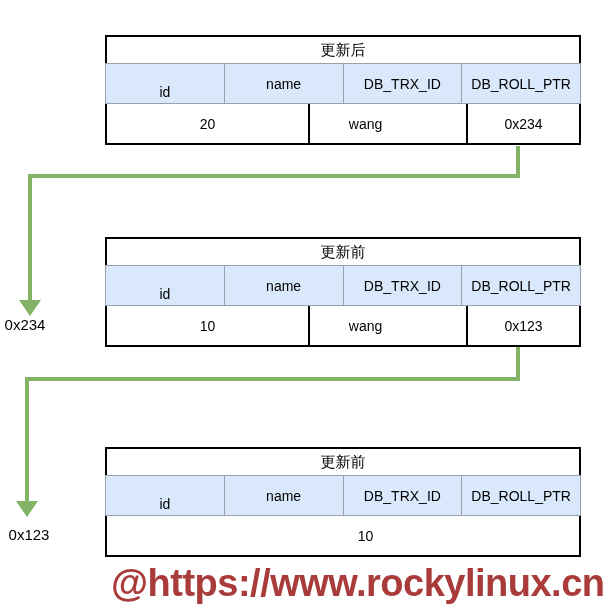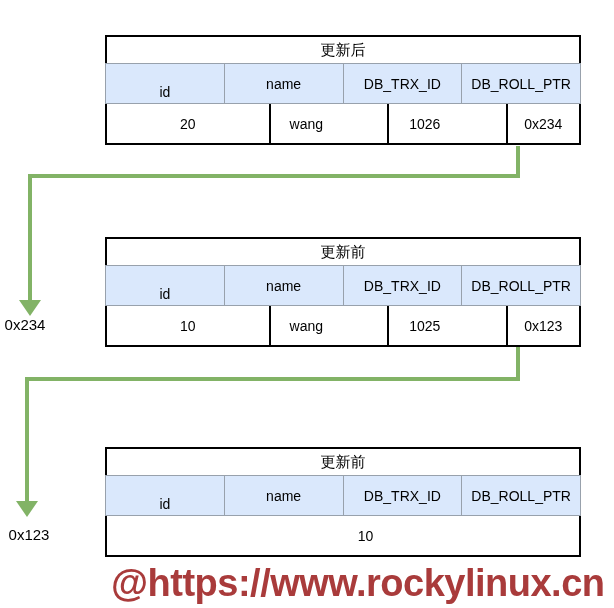--- a/index.html
+++ b/index.html
@@ -101,37 +101,35 @@
   <div class="vt-title">更新后</div>
   <div class="vt-head">
     <div class="cell">id</div>
     <div class="cell">name</div>
     <div class="cell">DB_TRX_ID</div>
     <div class="cell">DB_ROLL_PTR</div>
   </div>
   <div class="vt-row">
     <div class="cell">20</div>
     <div class="cell">wang</div>
-    <div class="cell">1026</div>
     <div class="cell">0x234</div>
   </div>
 </div>
 
 <div class="vtable t2">
   <div class="vt-title">更新前</div>
   <div class="vt-head">
     <div class="cell">id</div>
     <div class="cell">name</div>
     <div class="cell">DB_TRX_ID</div>
     <div class="cell">DB_ROLL_PTR</div>
   </div>
   <div class="vt-row">
     <div class="cell">10</div>
     <div class="cell">wang</div>
-    <div class="cell">1025</div>
     <div class="cell">0x123</div>
   </div>
 </div>
 
 <div class="vtable t3">
   <div class="vt-title">更新前</div>
   <div class="vt-head">
     <div class="cell">id</div>
     <div class="cell">name</div>
     <div class="cell">DB_TRX_ID</div>

